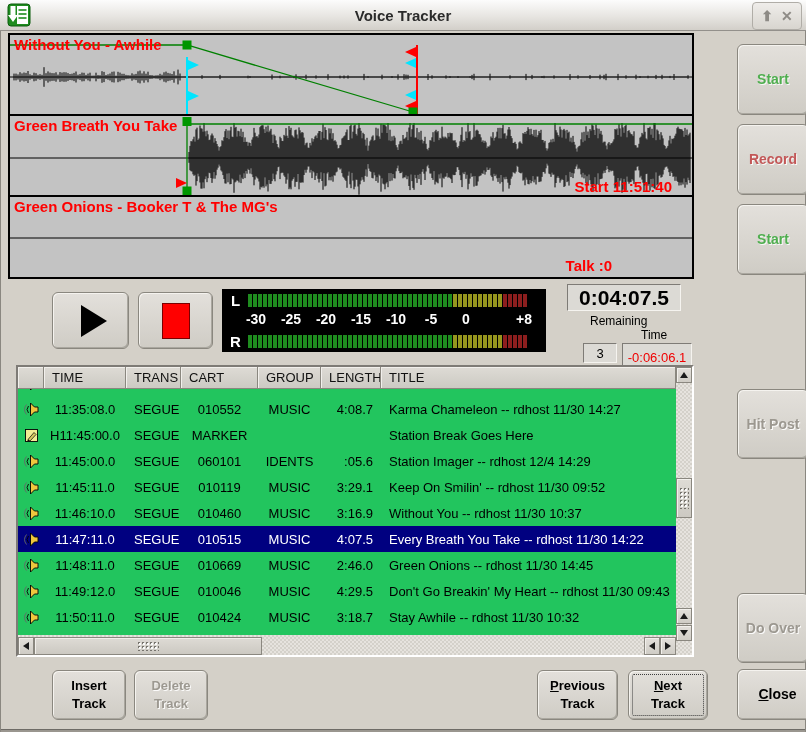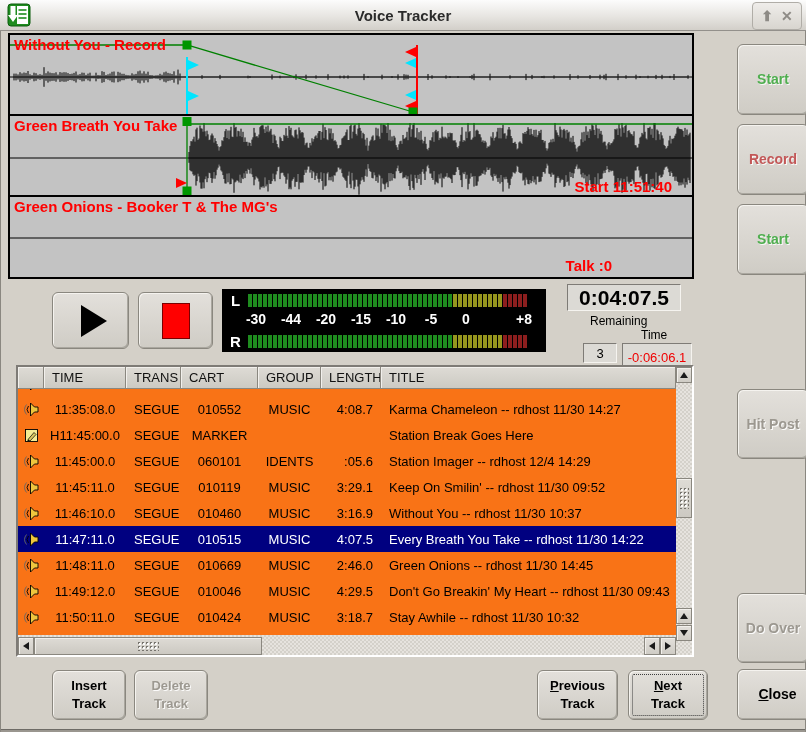--- a/index.html
+++ b/index.html
@@ -52,21 +52,21 @@
   .small-lab{position:absolute;font-size:12px;color:#000;}
   .red-val{font-size:13px;color:#f00000;}
   .blk-val{font-size:13px;color:#000;}
   
   .logframe{position:absolute;left:16px;top:365px;width:678px;height:292px;box-sizing:border-box;
     border:2px solid;border-color:#7e7b76 #ffffff #ffffff #7e7b76;background:#fff;}
   .loghead{position:absolute;left:0px;top:0px;width:658px;height:22px;display:grid;
     grid-template-columns:26px 82px 55px 77px 63px 60px 1fr;}
   .hcell{background:linear-gradient(#dedbd5,#cccac3);border-right:1px solid #8a877f;border-bottom:1px solid #8a877f;
     box-shadow:inset 1px 1px 0 #f2f0ec;font-size:13px;color:#111;display:flex;align-items:center;padding-left:8px;box-sizing:border-box;white-space:nowrap;overflow:hidden;}
-  .logview{position:absolute;left:0;top:22px;width:658px;height:246px;overflow:hidden;background:#f97316;}
+  .logview{position:absolute;left:0;top:22px;width:658px;height:246px;overflow:hidden;background:#22c55e;}
   .lrow{width:658px;height:26px;display:grid;grid-template-columns:26px 82px 55px 77px 63px 60px 1fr;font-size:13px;color:#000;}
   .lrow.sel{background:#000080;color:#fff;}
   .cell{display:flex;align-items:center;box-sizing:border-box;white-space:nowrap;overflow:hidden;}
   .c-center{justify-content:center;}
   .c-right{justify-content:flex-end;padding-right:8px;}
   .c-left{padding-left:8px;}
   .c-icon{justify-content:center;}
   
   .checker{background:#e6e3de;background-image:
      linear-gradient(45deg,#d4d1ca 25%,transparent 25%,transparent 75%,#d4d1ca 75%),
@@ -121,21 +121,21 @@
           <polygon points="178,25 178,35 189,30" fill="#00e5ff"></polygon>
           <polygon points="178,56 178,66 189,61" fill="#00e5ff"></polygon>
           <line x1="407" y1="10" x2="407" y2="79" stroke="#ff0000" stroke-width="2"></line>
           <polygon points="406,12 406,22 395,17" fill="#ff0000"></polygon>
           <polygon points="406,23 406,33 395,28" fill="#00e5ff"></polygon>
           <polygon points="406,55 406,65 395,60" fill="#00e5ff"></polygon>
           <polygon points="406,66 406,76 395,71" fill="#ff0000"></polygon>
           <rect x="172.5" y="5.5" width="9" height="9" fill="#009600"></rect>
           <rect x="398.5" y="72.5" width="9" height="9" fill="#009600"></rect>
         </svg>
-      <div class="track-title">Without You - Record</div>
+      <div class="track-title">Without You - Awhile</div>
     </div>
     <div class="panel-sep"></div>
     <div class="panel" id="panel2">
       <svg id="svg2" width="682" height="79">
           <line x1="0" y1="42" x2="682" y2="42" stroke="#000" stroke-width="1"></line>
           <path d="M179 36.0L179 46.8M180 29.9L180 54.2M181 25.1L181 55.2M182 25.5L182 55.5M183 23.3L183 58.3M184 20.7L184 59.8M185 25.6L185 58.8M186 13.4L186 69.6M187 11.7L187 65.1M188 24.0L188 57.7M189 22.5L189 60.4M190 9.5L190 66.5M191 12.3L191 72.6M192 12.7L192 72.6M193 15.7L193 66.4M194 7.0L194 72.3M195 15.3L195 63.2M196 20.3L196 60.4M197 14.7L197 66.2M198 18.3L198 62.2M199 24.1L199 56.7M200 23.6L200 57.2M201 19.4L201 62.0M202 17.5L202 66.9M203 19.5L203 62.6M204 26.6L204 56.1M205 22.2L205 62.7M206 25.1L206 59.3M207 28.0L207 53.7M208 30.3L208 51.7M209 34.6L209 48.6M210 31.1L210 50.4M211 30.2L211 54.4M212 24.3L212 55.6M213 25.1L213 59.1M214 21.2L214 63.0M215 15.2L215 67.4M216 13.1L216 67.6M217 22.0L217 57.6M218 14.5L218 66.3M219 23.2L219 57.3M220 14.5L220 68.3M221 10.8L221 68.0M222 20.6L222 62.4M223 21.1L223 63.5M224 7.0L224 76.8M225 11.8L225 66.4M226 10.9L226 65.5M227 20.6L227 64.0M228 14.8L228 64.9M229 15.3L229 66.5M230 20.2L230 58.7M231 12.7L231 67.1M232 21.1L232 61.7M233 15.8L233 63.1M234 26.0L234 57.3M235 21.4L235 62.1M236 25.9L236 55.0M237 25.8L237 57.7M238 29.8L238 52.8M239 26.4L239 54.0M240 27.0L240 57.6M241 29.9L241 52.3M242 23.6L242 58.3M243 21.3L243 61.1M244 11.9L244 69.3M245 16.7L245 63.6M246 20.6L246 60.2M247 20.1L247 61.5M248 21.6L248 62.6M249 18.5L249 65.5M250 11.2L250 73.5M251 9.9L251 70.8M252 9.2L252 71.5M253 9.3L253 70.0M254 13.2L254 71.7M255 17.0L255 61.4M256 10.7L256 70.4M257 15.6L257 68.4M258 9.5L258 75.5M259 16.2L259 64.0M260 14.6L260 67.8M261 12.8L261 67.9M262 18.7L262 65.1M263 27.0L263 57.6M264 18.5L264 63.2M265 19.8L265 65.3M266 24.4L266 58.5M267 28.0L267 55.2M268 31.1L268 51.2M269 32.4L269 50.6M270 20.7L270 63.1M271 22.2L271 57.2M272 24.9L272 56.5M273 25.1L273 56.8M274 18.9L274 59.5M275 20.2L275 60.9M276 12.1L276 67.7M277 19.7L277 63.6M278 22.0L278 57.5M279 10.1L279 73.2M280 13.9L280 71.5M281 11.8L281 73.3M282 19.3L282 64.7M283 20.5L283 63.1M284 21.7L284 61.3M285 14.2L285 70.8M286 13.6L286 65.9M287 18.5L287 65.8M288 22.5L288 58.0M289 11.4L289 73.3M290 14.3L290 66.4M291 17.2L291 66.8M292 16.0L292 66.1M293 16.7L293 66.6M294 21.6L294 59.0M295 29.2L295 53.8M296 27.3L296 56.7M297 26.6L297 53.7M298 31.6L298 50.5M299 31.9L299 50.5M300 26.9L300 56.6M301 29.4L301 53.9M302 22.3L302 62.1M303 25.6L303 55.1M304 23.1L304 56.4M305 20.5L305 64.0M306 19.4L306 59.8M307 22.1L307 57.1M308 17.3L308 62.8M309 15.0L309 66.5M310 15.0L310 62.9M311 23.8L311 56.3M312 15.9L312 65.0M313 7.7L313 73.8M314 22.2L314 57.2M315 11.2L315 70.4M316 14.0L316 69.7M317 23.4L317 57.5M318 24.2L318 56.1M319 12.4L319 64.3M320 17.3L320 61.1M321 12.6L321 64.4M322 22.7L322 60.5M323 17.2L323 65.7M324 25.1L324 59.2M325 24.2L325 59.6M326 25.6L326 56.4M327 28.7L327 55.6M328 32.5L328 51.4M329 32.1L329 51.6M330 29.3L330 53.5M331 28.9L331 52.5M332 22.5L332 57.1M333 21.7L333 60.7M334 20.3L334 61.8M335 19.4L335 63.6M336 16.2L336 64.9M337 13.5L337 71.8M338 24.0L338 59.7M339 24.0L339 55.6M340 10.1L340 68.3M341 8.6L341 72.2M342 22.4L342 56.9M343 15.7L343 64.6M344 9.5L344 73.3M345 8.7L345 70.7M346 17.9L346 63.6M347 19.5L347 63.8M348 12.6L348 70.5M349 7.0L349 78.7M350 11.9L350 68.3M351 14.8L351 64.6M352 22.3L352 61.2M353 16.8L353 63.7M354 18.1L354 65.8M355 23.6L355 59.9M356 29.6L356 53.4M357 21.8L357 60.7M358 34.7L358 48.1M359 29.6L359 52.6M360 25.3L360 55.1M361 23.7L361 55.9M362 20.6L362 61.9M363 19.4L363 62.4M364 24.8L364 56.4M365 23.9L365 59.3M366 11.7L366 65.0M367 19.6L367 61.2M368 12.5L368 66.7M369 20.4L369 58.5M370 22.8L370 59.7M371 7.9L371 75.7M372 16.8L372 62.3M373 8.5L373 67.6M374 8.8L374 68.4M375 9.2L375 73.3M376 10.4L376 67.5M377 17.0L377 66.1M378 7.0L378 71.2M379 24.4L379 57.1M380 13.7L380 65.2M381 25.1L381 57.1M382 20.4L382 64.6M383 24.5L383 58.0M384 19.8L384 62.1M385 21.6L385 62.5M386 29.1L386 55.3M387 31.3L387 52.3M388 34.0L388 49.6M389 28.3L389 54.9M390 25.3L390 57.2M391 24.7L391 57.0M392 27.9L392 55.8M393 19.0L393 62.3M394 22.9L394 61.1M395 22.4L395 61.5M396 21.3L396 59.4M397 15.8L397 63.2M398 24.2L398 60.3M399 11.5L399 70.0M400 7.0L400 74.1M401 20.8L401 58.5M402 13.2L402 65.1M403 9.0L403 71.9M404 7.0L404 73.8M405 21.6L405 58.9M406 21.6L406 62.2M407 11.9L407 66.9M408 23.3L408 58.9M409 16.2L409 63.1M410 24.2L410 57.9M411 14.8L411 68.9M412 23.7L412 55.8M413 27.4L413 53.1M414 25.1L414 57.7M415 20.8L415 64.0M416 27.8L416 55.5M417 32.9L417 50.4M418 34.3L418 48.8M419 31.8L419 52.2M420 24.2L420 57.5M421 24.6L421 57.5M422 21.3L422 62.0M423 16.2L423 63.9M424 25.8L424 55.1M425 15.3L425 68.5M426 13.8L426 65.6M427 16.3L427 66.4M428 15.1L428 67.3M429 24.1L429 58.4M430 21.8L430 62.5M431 22.6L431 57.4M432 10.7L432 71.3M433 20.6L433 61.7M434 22.2L434 62.7M435 20.6L435 60.7M436 21.5L436 60.6M437 22.6L437 57.1M438 17.0L438 61.6M439 20.7L439 60.9M440 16.7L440 62.0M441 17.4L441 63.2M442 17.1L442 67.0M443 24.3L443 58.7M444 24.8L444 59.2M445 24.2L445 59.0M446 26.5L446 55.9M447 31.0L447 51.2M448 32.3L448 51.2M449 29.9L449 53.9M450 25.3L450 59.2M451 18.8L451 64.1M452 11.2L452 71.1M453 26.0L453 56.6M454 24.1L454 58.1M455 25.2L455 55.9M456 15.6L456 62.8M457 22.1L457 58.8M458 7.0L458 73.4M459 16.2L459 67.8M460 15.1L460 62.6M461 23.8L461 57.3M462 23.5L462 60.9M463 21.6L463 60.1M464 7.0L464 70.6M465 20.7L465 60.1M466 14.6L466 69.8M467 13.7L467 69.6M468 14.8L468 65.5M469 18.1L469 60.4M470 18.3L470 59.8M471 21.4L471 59.3M472 25.9L472 57.1M473 24.4L473 57.9M474 26.9L474 54.4M475 24.8L475 58.6M476 26.4L476 55.8M477 32.1L477 51.4M478 30.4L478 54.0M479 30.8L479 53.7M480 29.4L480 51.9M481 20.5L481 59.5M482 22.1L482 61.0M483 16.2L483 64.7M484 24.6L484 57.8M485 22.0L485 60.1M486 20.7L486 58.6M487 15.7L487 62.3M488 11.9L488 65.9M489 22.3L489 61.9M490 11.8L490 67.6M491 22.4L491 59.0M492 12.1L492 66.1M493 8.9L493 75.6M494 17.6L494 61.3M495 17.3L495 63.3M496 22.7L496 60.8M497 19.6L497 63.1M498 13.5L498 66.7M499 11.0L499 72.6M500 13.6L500 69.1M501 20.0L501 62.7M502 22.2L502 60.6M503 27.0L503 56.2M504 26.9L504 56.7M505 25.8L505 57.5M506 27.9L506 55.7M507 33.4L507 49.8M508 32.4L508 50.8M509 26.4L509 56.1M510 25.4L510 57.0M511 26.8L511 57.4M512 28.0L512 56.6M513 17.1L513 64.6M514 18.0L514 63.7M515 16.0L515 69.3M516 17.9L516 61.5M517 14.9L517 63.7M518 11.2L518 67.9M519 13.1L519 68.3M520 18.8L520 64.0M521 12.8L521 67.2M522 18.1L522 65.2M523 19.7L523 60.1M524 13.9L524 66.4M525 20.8L525 63.6M526 13.7L526 68.5M527 21.2L527 60.5M528 19.2L528 60.5M529 15.1L529 66.1M530 17.0L530 65.6M531 13.8L531 65.4M532 23.9L532 60.9M533 24.0L533 56.0M534 26.5L534 55.9M535 24.9L535 57.6M536 32.2L536 52.3M537 34.6L537 47.7M538 32.5L538 49.6M539 26.9L539 57.6M540 26.2L540 58.2M541 23.5L541 60.9M542 26.3L542 56.7M543 22.8L543 58.7M544 25.7L544 58.5M545 7.0L545 71.4M546 14.2L546 67.0M547 16.5L547 61.8M548 19.1L548 60.2M549 20.7L549 61.9M550 10.6L550 66.7M551 13.5L551 64.4M552 21.6L552 62.9M553 14.1L553 64.0M554 12.9L554 71.0M555 14.5L555 70.2M556 22.6L556 59.2M557 13.9L557 66.1M558 16.9L558 65.2M559 15.7L559 69.6M560 25.5L560 55.9M561 21.6L561 61.0M562 26.4L562 56.9M563 19.9L563 62.1M564 25.9L564 57.4M565 28.7L565 53.0M566 32.5L566 50.5M567 35.6L567 48.5M568 31.3L568 53.2M569 30.1L569 51.8M570 29.6L570 53.1M571 23.3L571 58.4M572 16.4L572 61.4M573 26.2L573 56.9M574 15.8L574 62.4M575 24.7L575 58.7M576 10.3L576 67.3M577 19.1L577 60.2M578 15.5L578 69.2M579 22.0L579 58.5M580 13.1L580 64.2M581 14.7L581 68.4M582 8.3L582 71.3M583 9.6L583 75.0M584 13.9L584 68.1M585 19.0L585 61.2M586 8.5L586 69.4M587 12.4L587 68.3M588 22.3L588 57.3M589 12.7L589 68.9M590 17.7L590 63.2M591 14.9L591 62.9M592 18.7L592 62.5M593 26.7L593 57.4M594 25.7L594 54.7M595 25.7L595 56.9M596 29.5L596 53.9M597 33.3L597 50.0M598 27.5L598 53.2M599 26.1L599 56.2M600 29.1L600 54.0M601 27.3L601 55.4M602 27.2L602 54.6M603 25.5L603 54.8M604 23.3L604 59.7M605 13.0L605 72.3M606 13.8L606 70.7M607 12.5L607 72.0M608 19.0L608 62.0M609 8.1L609 70.6M610 12.4L610 64.7M611 20.6L611 62.3M612 7.0L612 76.8M613 11.4L613 73.6M614 16.8L614 62.9M615 10.1L615 68.8M616 8.7L616 74.7M617 21.3L617 60.6M618 15.0L618 65.7M619 14.2L619 67.7M620 16.5L620 66.2M621 18.1L621 65.9M622 18.4L622 63.0M623 20.1L623 64.6M624 15.3L624 68.1M625 29.1L625 54.5M626 29.4L626 54.4M627 31.7L627 50.8M628 31.5L628 50.2M629 27.8L629 54.4M630 21.7L630 61.5M631 20.6L631 59.8M632 16.9L632 63.6M633 18.4L633 66.7M634 7.0L634 74.8M635 15.8L635 69.5M636 22.4L636 58.1M637 23.5L637 57.7M638 11.9L638 69.7M639 12.1L639 68.0M640 10.7L640 74.7M641 18.7L641 63.0M642 12.8L642 71.3M643 21.9L643 62.7M644 7.0L644 72.1M645 7.0L645 73.0M646 24.2L646 56.4M647 13.5L647 69.4M648 14.7L648 68.0M649 18.2L649 59.9M650 23.7L650 58.8M651 16.2L651 61.6M652 19.4L652 60.9M653 22.4L653 58.5M654 28.9L654 53.8M655 30.0L655 51.5M656 32.9L656 50.7M657 31.7L657 50.5M658 29.9L658 52.6M659 24.4L659 56.2M660 19.8L660 60.0M661 27.5L661 55.4M662 22.7L662 57.0M663 23.1L663 60.8M664 22.1L664 60.3M665 19.7L665 64.8M666 17.7L666 60.7M667 12.2L667 64.9M668 10.7L668 66.0M669 12.6L669 69.5M670 13.1L670 66.5M671 13.2L671 69.3M672 13.5L672 66.5M673 15.0L673 68.5M674 20.8L674 62.5M675 11.9L675 71.7M676 19.0L676 66.1M677 13.5L677 68.6M678 19.6L678 61.7M679 18.3L679 64.2M680 16.7L680 67.0" stroke="#000" stroke-width="1" fill="none"></path>
           <line x1="177" y1="8" x2="682" y2="8" stroke="#008000" stroke-width="1.3"></line>
           <line x1="177" y1="1" x2="177" y2="79" stroke="#008000" stroke-width="1.3"></line>
           <polygon points="166,62 166,72 177,67" fill="#ff0000"></polygon>
           <rect x="172.5" y="1" width="9" height="9" fill="#009600"></rect>
@@ -274,21 +274,21 @@
         <div class="meter-seg" style="background: rgb(150, 150, 30);"></div>
         <div class="meter-seg" style="background: rgb(150, 150, 30);"></div>
         <div class="meter-seg" style="background: rgb(150, 150, 30);"></div>
         <div class="meter-seg" style="background: rgb(140, 30, 30);"></div>
         <div class="meter-seg" style="background: rgb(140, 30, 30);"></div>
         <div class="meter-seg" style="background: rgb(140, 30, 30);"></div>
         <div class="meter-seg" style="background: rgb(140, 30, 30);"></div>
         <div class="meter-seg" style="background: rgb(140, 30, 30);"></div>
       </div>
   <span class="meter-scale" style="left: 34px; top: 22px;">-30</span>
-      <span class="meter-scale" style="left: 69px; top: 22px;">-44</span>
+      <span class="meter-scale" style="left: 69px; top: 22px;">-25</span>
       <span class="meter-scale" style="left: 104px; top: 22px;">-20</span>
       <span class="meter-scale" style="left: 139px; top: 22px;">-15</span>
       <span class="meter-scale" style="left: 174px; top: 22px;">-10</span>
       <span class="meter-scale" style="left: 209px; top: 22px;">-5</span>
       <span class="meter-scale" style="left: 244px; top: 22px;">0</span>
       <span class="meter-scale" style="left: 302px; top: 22px;">+8</span>
     </div>
 
   <div class="sunken" style="left:567px;top:284px;width:114px;height:27px;">
     <span class="elapsed">0:04:07.5</span>

